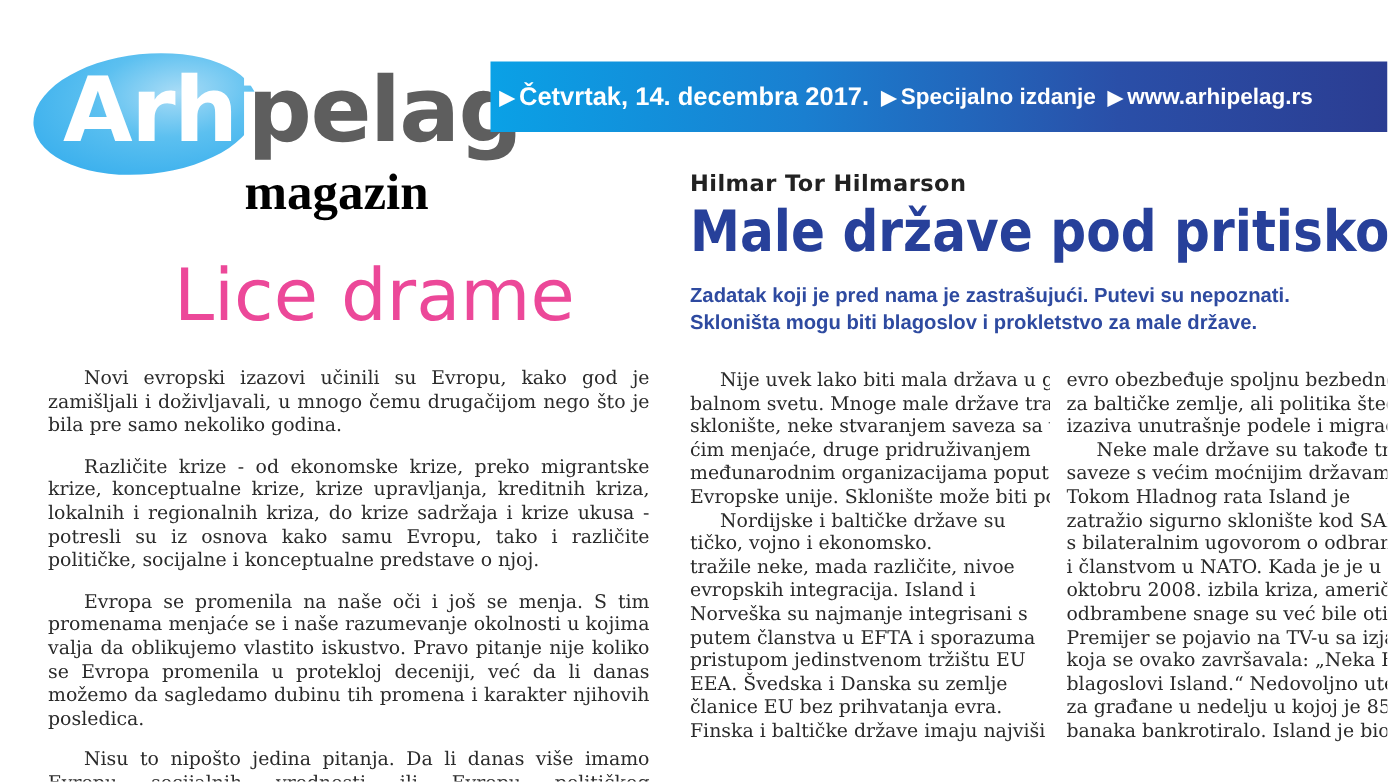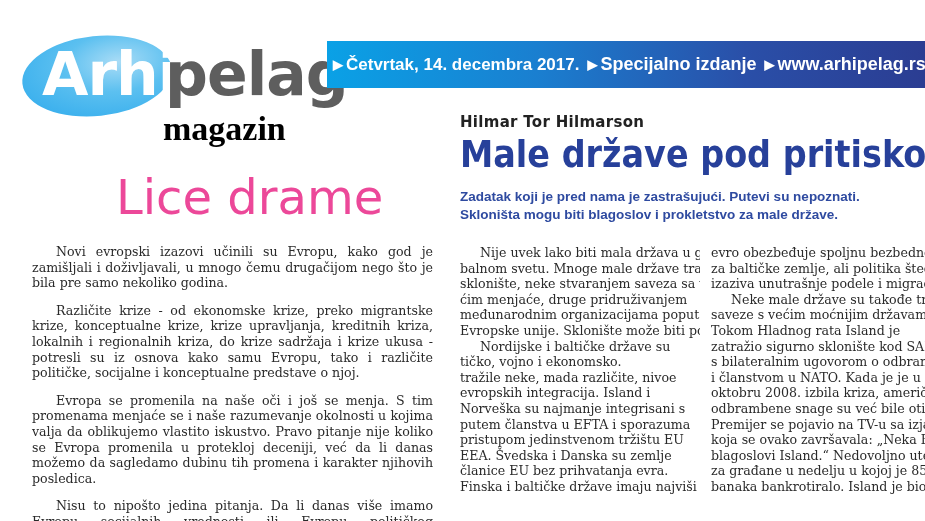--- a/index.html
+++ b/index.html
@@ -36,21 +36,21 @@
     position: absolute; left: 327px; top: 41px; width: 598px; height: 47px;
     background: linear-gradient(90deg, #0aa1e6 0%, #1a7fd0 35%, #2a4fa8 70%, #2b3d92 100%);
     color: #ffffff;
     font-family: "Liberation Sans", sans-serif; font-weight: bold;
     display: flex; align-items: center; padding-left: 6px; box-sizing: border-box;
     white-space: nowrap;
   }
   .header-bar .item { display: inline-flex; align-items: center; margin-right: 8px; }
   .header-bar .arrow { font-size: 13px; margin-right: 3px; }
   .header-bar .date { font-size: 17px; }
-  .header-bar .small { font-size: 18px; }
+  .header-bar .small { font-size: 15px; }
   
   .left-title {
     position: absolute; left: 116px; top: 173px;
     font-family: "DejaVu Sans", sans-serif; font-weight: normal;
     font-size: 48px; color: #ec4899; letter-spacing: 0px; line-height: 1;
   }
   .left-body {
     position: absolute; left: 20px; top: 232px; width: 425px;
     font-size: 12.6px; line-height: 15.6px; color: #2a2a2a; text-align: justify;
   }

